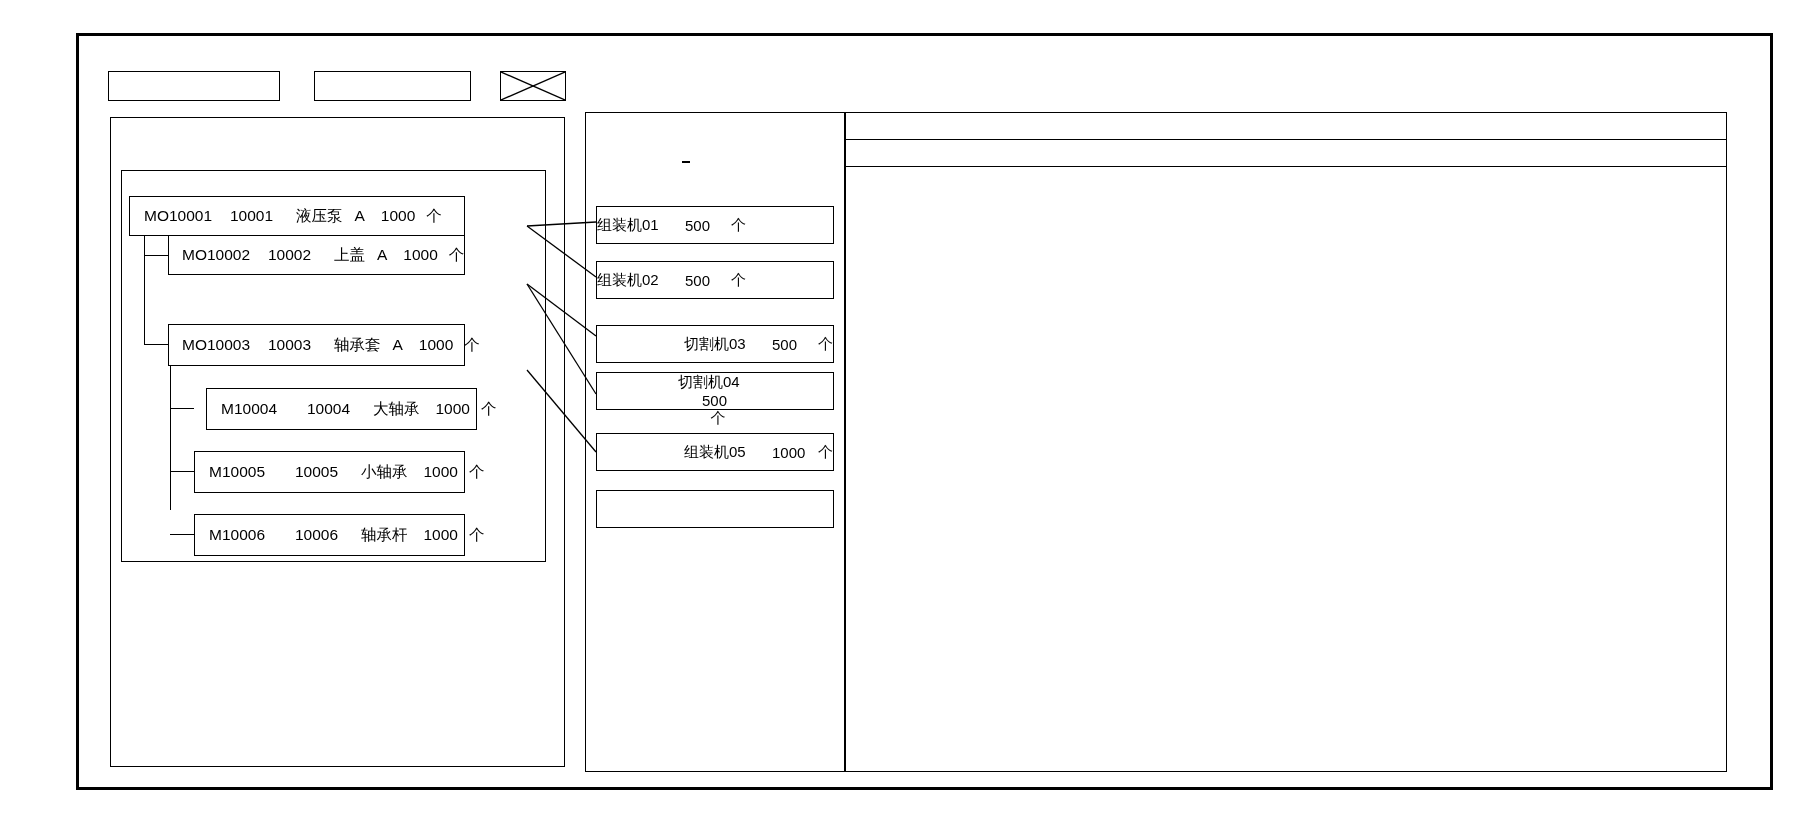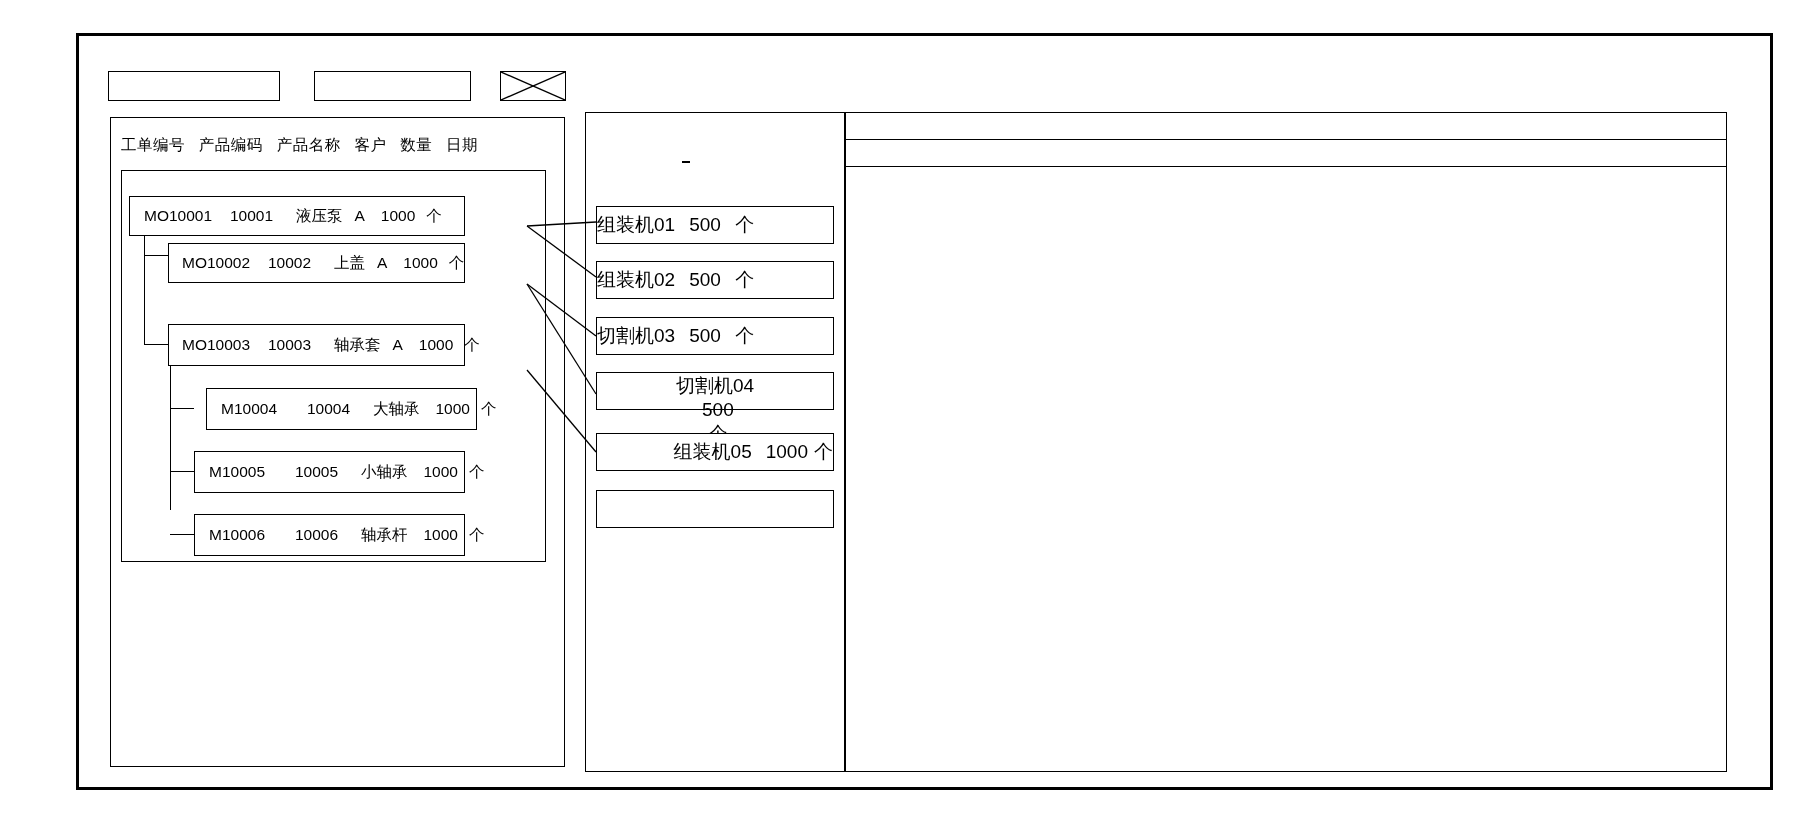--- a/index.html
+++ b/index.html
@@ -147,21 +147,21 @@
     position: absolute;
     left: 10px;
     width: 238px;
     height: 38px;
     border: 1.5px solid #000000;
     box-sizing: border-box;
     background: #ffffff;
     display: flex;
     align-items: center;
     white-space: nowrap;
-    font-size: 19px;
+    font-size: 15px;
     z-index: 3;
   }
   .mach-row .m-name { display: inline-block; min-width: 74px; }
   .mach-row .m-qty  { display: inline-block; margin-left: 14px; min-width: 40px; }
   .mach-row .m-unit { display: inline-block; margin-left: 6px; }
 
   
   #right-panel {
     position: absolute;
     left: 845px;
@@ -207,28 +207,20 @@
     <div class="tool-box" id="tool-box-x">
       <svg viewBox="0 0 66 30" preserveAspectRatio="none">
         <line x1="0" y1="0" x2="66" y2="30" stroke="#000" stroke-width="1.4"></line>
         <line x1="66" y1="0" x2="0" y2="30" stroke="#000" stroke-width="1.4"></line>
       </svg>
     </div>
   </div>
 
   <div id="left-panel">
 
-    <div id="left-header">
-      <span class="col">工单编号</span>
-      <span class="col">产品编码</span>
-      <span class="col">产品名称</span>
-      <span class="col">客户</span>
-      <span class="col">数量</span>
-      <span class="col">日期</span>
-    </div>
 
     <div id="left-inner">
 
       <div class="stem" style="left:22px; top:52px; height:122px;"></div>
       <div class="elbow" style="left:22px; top:52px; width:24px; height:33px; border-left:none;"></div>
       <div class="elbow" style="left:22px; top:52px; width:24px; height:122px; border-left:none;"></div>
 
       <div class="stem" style="left:48px; top:175px; height:164px;"></div>
       <div class="elbow" style="left:48px; top:175px; width:24px; height:63px; border-left:none;"></div>
       <div class="elbow" style="left:48px; top:175px; width:24px; height:126px; border-left:none;"></div>
@@ -236,21 +228,21 @@
 
       <div class="tree-row" style="left:7px; top:25px; width:336px; height:40px; padding-left:14px;">
         <span class="cell c-code">MO10001</span>
         <span class="cell c-pcode">10001</span>
         <span class="cell c-name">液压泵</span>
         <span class="cell c-cust">A</span>
         <span class="cell c-qty">1000</span>
         <span class="cell c-unit">个</span>
       </div>
 
-      <div class="tree-row" style="left:46px; top:64px; width:297px; height:40px; padding-left:13px;margin-top:8px;">
+      <div class="tree-row" style="left:46px; top:64px; width:297px; height:40px; padding-left:13px;">
         <span class="cell c-code">MO10002</span>
         <span class="cell c-pcode">10002</span>
         <span class="cell c-name">上盖</span>
         <span class="cell c-cust">A</span>
         <span class="cell c-qty">1000</span>
         <span class="cell c-unit">个</span>
       </div>
 
       <div class="tree-row" style="left:46px; top:153px; width:297px; height:42px; padding-left:13px;">
         <span class="cell c-code">MO10003</span>
@@ -296,21 +288,21 @@
       <span class="m-qty">500</span>
       <span class="m-unit">个</span>
     </div>
 
     <div class="mach-row" style="top:148px;">
       <span class="m-name">组装机02</span>
       <span class="m-qty">500</span>
       <span class="m-unit">个</span>
     </div>
 
-    <div class="mach-row" style="top:204px;">
+    <div class="mach-row" style="top:212px;justify-content:flex-end;">
       <span class="m-name">切割机03</span>
       <span class="m-qty">500</span>
       <span class="m-unit">个</span>
     </div>
 
     <div class="mach-row" style="top:259px;flex-direction:column;">
       <span class="m-name">切割机04</span>
       <span class="m-qty">500</span>
       <span class="m-unit">个</span>
     </div>

